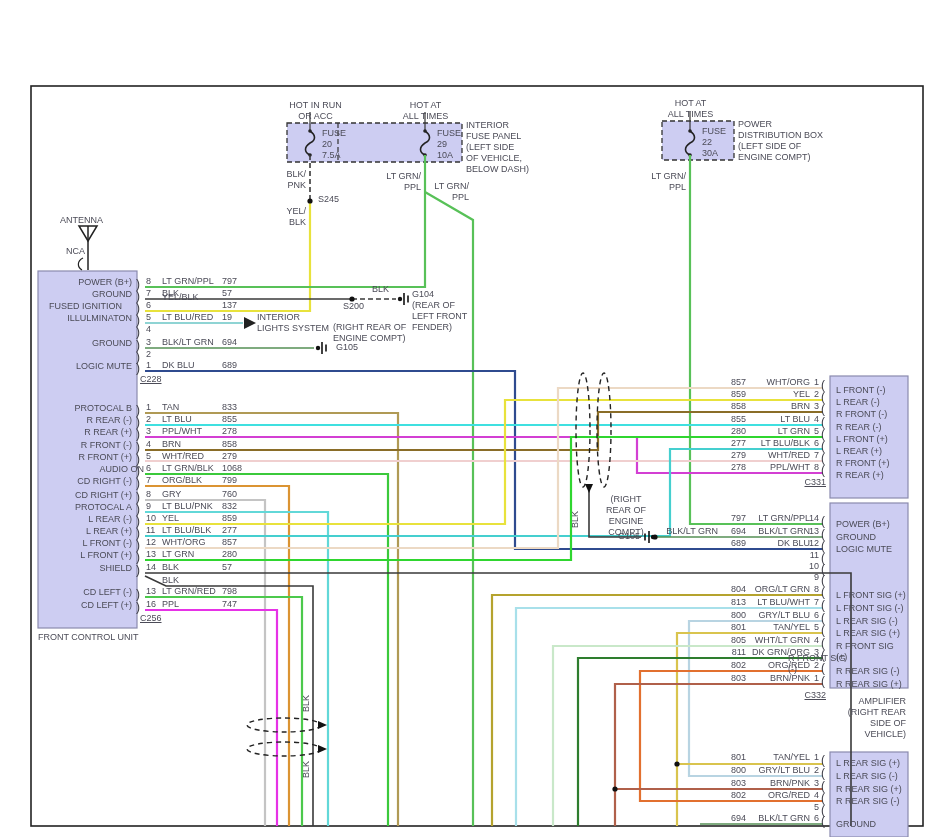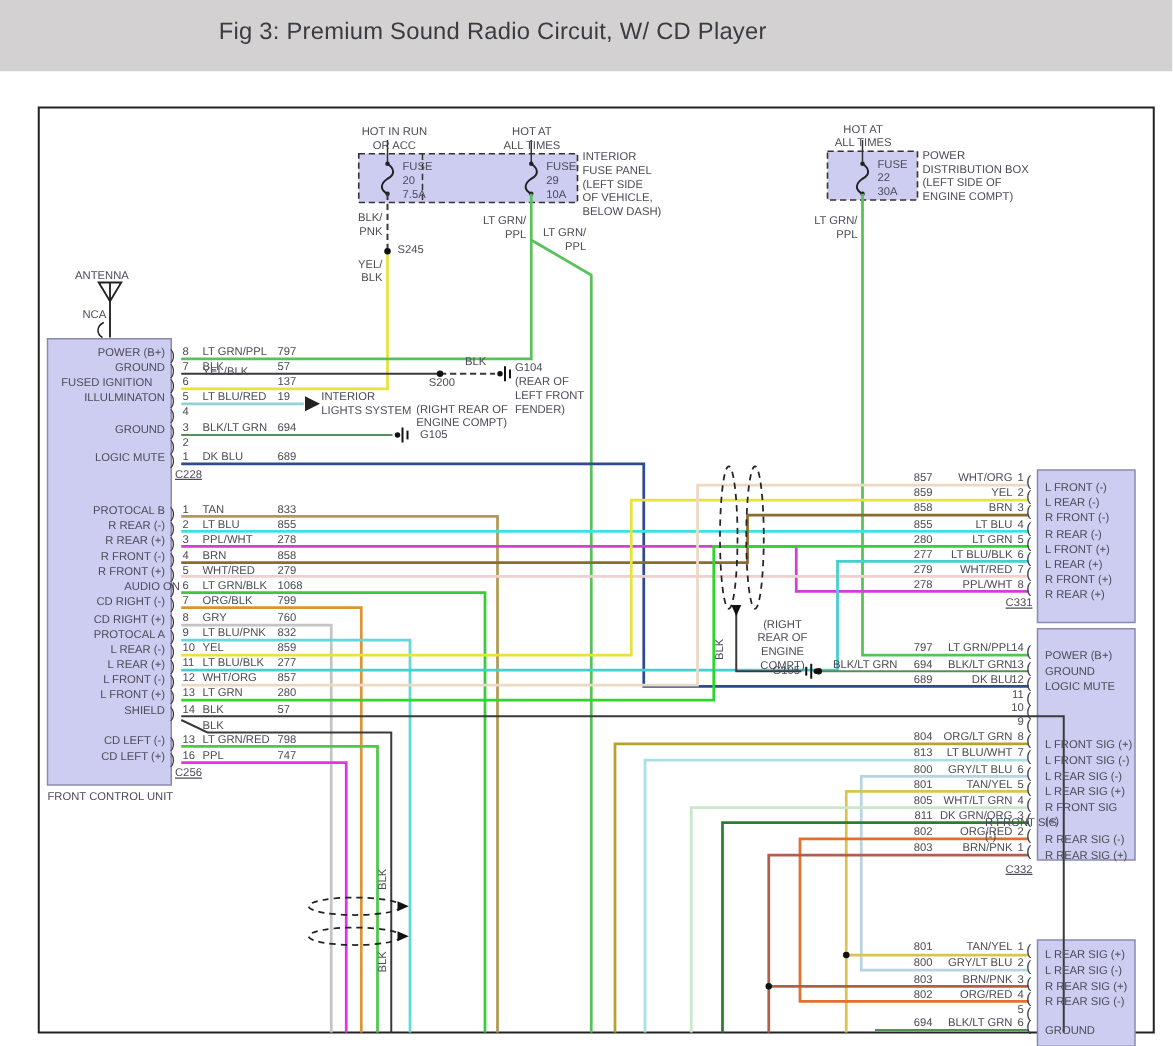--- a/index.html
+++ b/index.html
@@ -13,23 +13,20 @@
   .r{text-align:right;}
   .c{text-align:center;}
   .u{text-decoration:underline;}
   .rot{transform:rotate(-90deg);transform-origin:left top;white-space:nowrap;}
   .bracket{position:absolute;font-size:12px;color:#3c3c46;line-height:10px;}
 </style>
 </head>
 <body>
 
 <div id="stage">
-  <div id="header">
-    <div id="title">Fig 3: Premium Sound Radio Circuit, W/ CD Player</div>
-  </div>
 
   <svg id="wires" viewBox="0 0 938 837" xmlns="http://www.w3.org/2000/svg">
       <rect x="31" y="86" width="892" height="740" fill="#fff" stroke="#222222" stroke-width="1.6"></rect>
       <rect x="287" y="123" width="175" height="39" fill="#cdcdf2" stroke="#333" stroke-width="1.3" stroke-dasharray="5,3"></rect>
       <line x1="338" y1="123" x2="338" y2="162" stroke="#333" stroke-width="1.2" stroke-dasharray="5,3"></line>
       <rect x="662" y="121" width="72" height="39" fill="#cdcdf2" stroke="#333" stroke-width="1.3" stroke-dasharray="5,3"></rect>
       <rect x="38" y="271" width="99" height="357" fill="#cdcdf2" stroke="#8a8aae" stroke-width="1.2"></rect>
       <rect x="830" y="376" width="78" height="122" fill="#cdcdf2" stroke="#8a8aae" stroke-width="1.2"></rect>
       <rect x="830" y="503" width="78" height="185" fill="#cdcdf2" stroke="#8a8aae" stroke-width="1.2"></rect>
       <rect x="830" y="752" width="78" height="85" fill="#cdcdf2" stroke="#8a8aae" stroke-width="1.2"></rect>
@@ -174,20 +171,24 @@
 
     <div class="lbl rot" style="left:570px;top:528px">BLK</div>
     <div class="lbl rot" style="left:301px;top:712px">BLK</div>
     <div class="lbl rot" style="left:301px;top:778px">BLK</div>
 
     <div class="lbl" style="left:38px;top:632px">FRONT CONTROL UNIT</div>
     <div class="lbl u" style="left:140px;top:374px">C228</div>
     <div class="lbl u" style="left:140px;top:613px">C256</div>
     <div class="lbl u r" style="left:786px;top:477px;width:40px">C331</div>
     <div class="lbl u r" style="left:786px;top:690px;width:40px">C332</div>
+    <div class="lbl r" style="left:800px;top:696px;width:106px">AMPLIFIER
+(RIGHT REAR
+SIDE OF
+VEHICLE)</div>
   <div class="bracket" style="left:136px;top:279px">)</div>
       <div class="lbl" style="left:146px;top:276px;width:16px">8</div>
       <div class="lbl" style="left:162px;top:276px;width:58px">LT GRN/PPL</div>
       <div class="lbl" style="left:222px;top:276px;width:34px">797</div>
       <div class="lbl r" style="left:40px;top:277px;width:92px">POWER (B+)</div>
       <div class="bracket" style="left:136px;top:291px">)</div>
       <div class="lbl" style="left:146px;top:288px;width:16px">7</div>
       <div class="lbl" style="left:162px;top:288px;width:58px">BLK</div>
       <div class="lbl" style="left:222px;top:288px;width:34px">57</div>
       <div class="lbl r" style="left:40px;top:289px;width:92px">GROUND</div>

